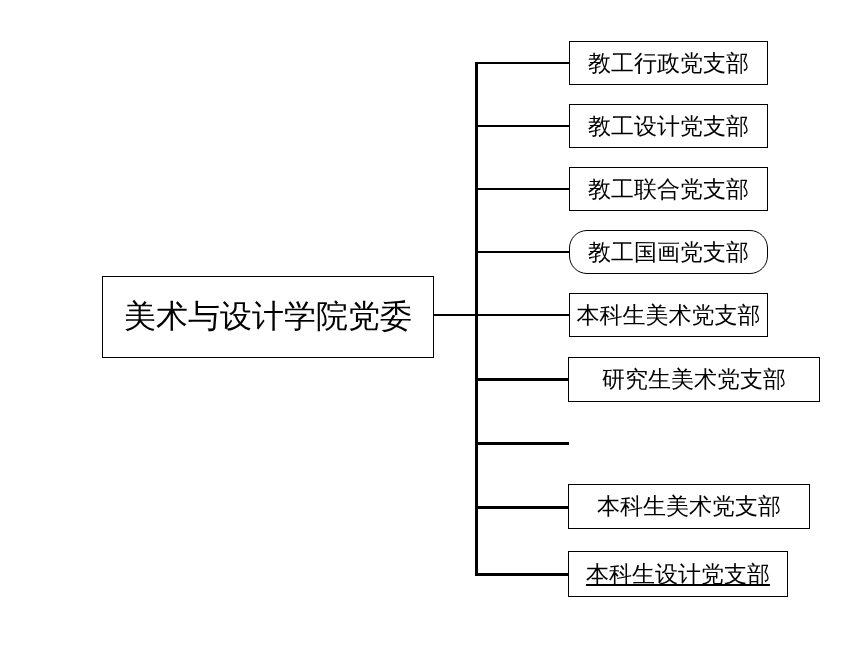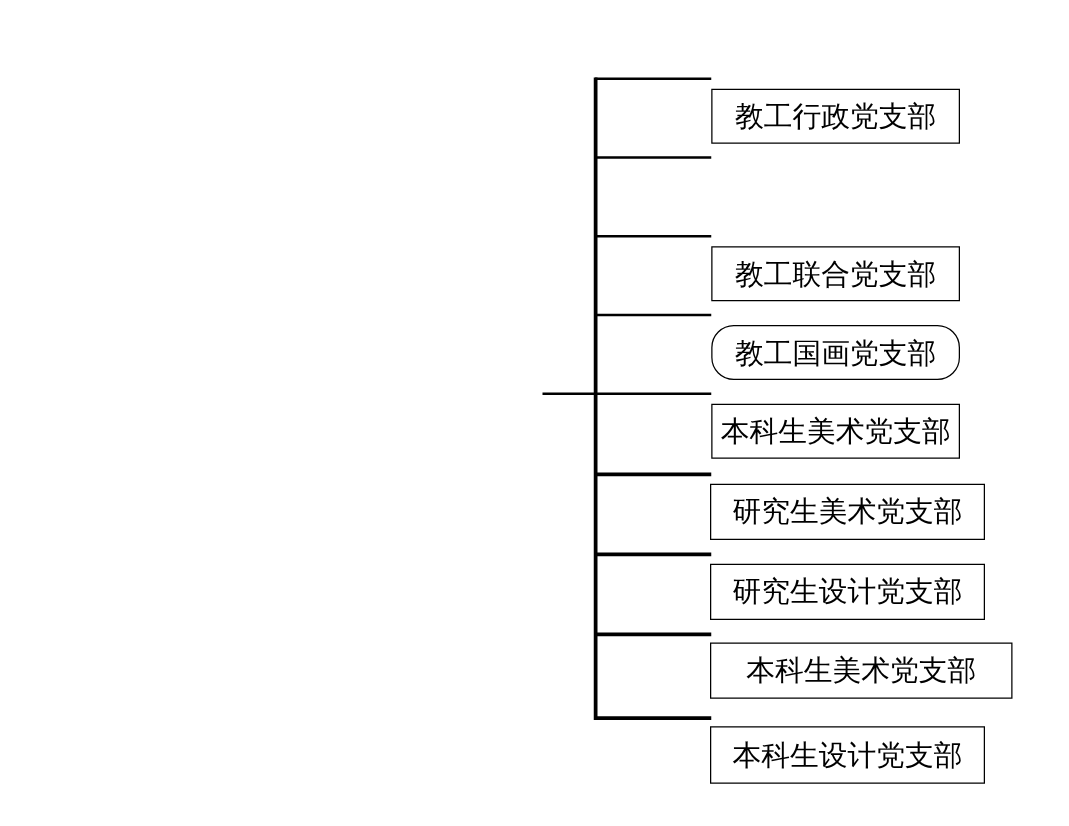--- a/index.html
+++ b/index.html
@@ -19,21 +19,20 @@
   .node {
     position: absolute;
     box-sizing: border-box;
     border: 1.5px solid #000000;
     background: #ffffff;
     display: flex;
     align-items: center;
     justify-content: center;
     white-space: nowrap;
     text-align: left;
-    margin-top: 30px;
   }
   .root-node {
     left: 102px;
     top: 276px;
     width: 332px;
     height: 82px;
     font-size: 32px;
   }
   .child-node {
     font-size: 23px;
@@ -63,31 +62,32 @@
   <div class="line branch" style="top:61.75px;"></div>
   <div class="line branch" style="top:124.75px;"></div>
   <div class="line branch" style="top:187.75px;"></div>
   <div class="line branch" style="top:250.75px;"></div>
   <div class="line branch" style="top:313.75px; left:434px; width:135px;"></div>
   <div class="line branch" style="top:378.25px;"></div>
   <div class="line branch" style="top:442.25px;"></div>
   <div class="line branch" style="top:506.25px;"></div>
   <div class="line branch" style="top:573.25px;"></div>
 
+  <div class="node root-node">美术与设计学院党委</div>
 
   <div class="node child-node" style="left:569px; top:41px;  width:199px; height:44px;">教工行政党支部</div>
 
+  <div class="node child-node" style="left:569px; top:104px; width:199px; height:44px;">教工设计党支部</div>
 
   <div class="node child-node" style="left:569px; top:167px; width:199px; height:44px;">教工联合党支部</div>
 
   <div class="node child-node" style="left:569px; top:230px; width:199px; height:44px;border-radius:18px;">教工国画党支部</div>
 
   <div class="node child-node" style="left:569px; top:293px; width:199px; height:44px;">本科生美术党支部</div>
 
-  <div class="node child-node" style="left:568px; top:357px; width:220px; height:45px;">研究生美术党支部</div>
+  <div class="node child-node" style="left:568px; top:357px; width:252px; height:45px;">研究生美术党支部</div>
 
-  <div class="node child-node" style="left:568px; top:421px; width:220px; height:45px;">研究生设计党支部</div>
 
   <div class="node child-node" style="left:568px; top:484px; width:242px; height:45px;">本科生美术党支部</div>
 
-  <div class="node child-node" style="left:568px; top:551px; width:220px; height:46px;">本科生设计党支部</div>
+  <div class="node child-node" style="left:568px; top:551px; width:220px; height:46px;text-decoration:underline;">本科生设计党支部</div>
 
 </div>
 
 </body></html>

